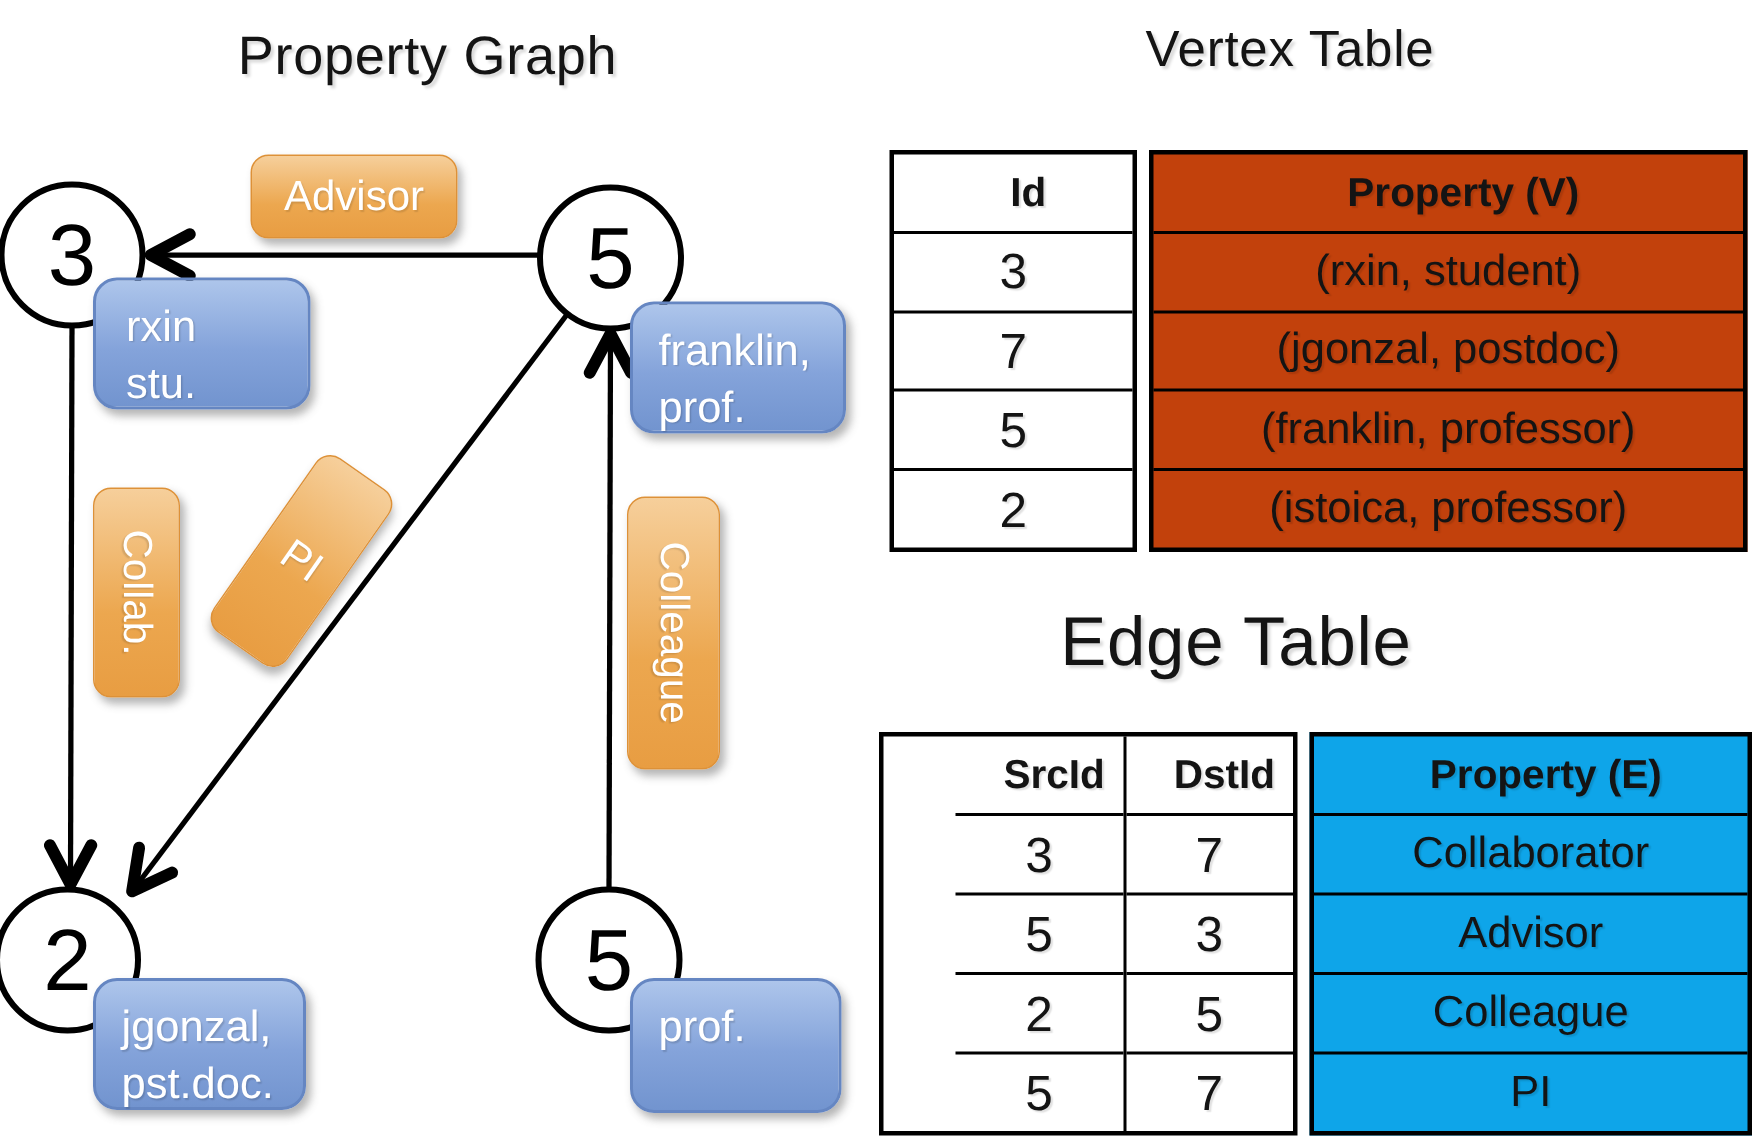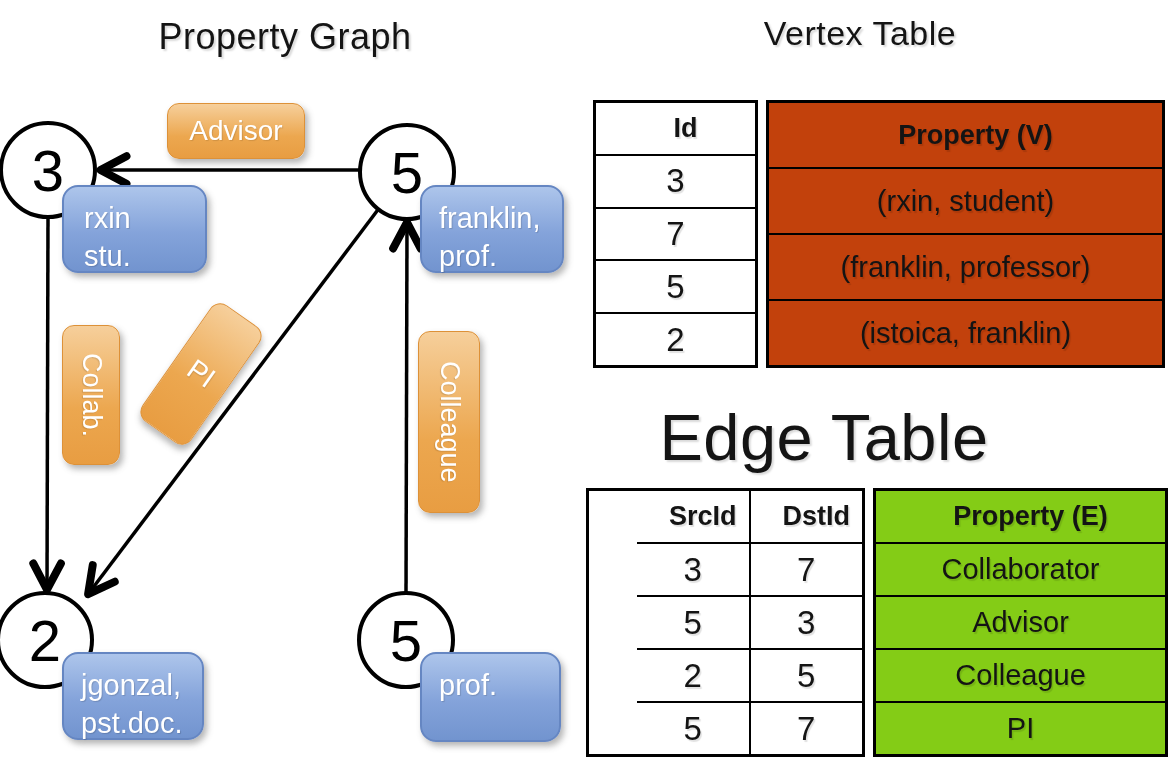--- a/index.html
+++ b/index.html
@@ -8,21 +8,21 @@
     background:#ffffff; font-family:"Liberation Sans", sans-serif; color:#111;
   }
   .title {
     position:absolute; text-align:center; font-size:36px; font-weight:400;
     letter-spacing:0.5px; color:#141414;
     text-shadow:2px 2px 2px rgba(0,0,0,0.15);
     white-space:nowrap;
   }
   .graph-title  { left:40px;  top:16px;  width:490px; }
   .vertex-title { left:574px; top:14px;  width:572px; font-size:34px; }
-  .edge-title   { left:524px; top:400px; width:600px; font-size:65px; }
+  .edge-title   { left:524px; top:400px; width:600px; font-size:46px; }
 
   svg.edges { position:absolute; left:0; top:0; }
 
   .node {
     position:absolute; width:90px; height:90px; border:4px solid #000;
     border-radius:50%; background:#fff; display:flex; align-items:center;
     justify-content:center; font-size:58px; color:#000;
   }
   .vlabel {
     position:absolute; border-radius:16px; color:#fff;
@@ -48,21 +48,21 @@
   .colgroup {
     border:3px solid #000; display:flex; flex-direction:column; background:#fff;
     box-sizing:border-box;
   }
   .gap { width:8px; }
   .vt-id   { width:165px; }
   .vt-prop { flex:1; background:#c2410c; }
   .et-ids  { width:279px; flex-direction:row;padding-left:48px; }
   .et-col  { display:flex; flex-direction:column; flex:1; }
   .et-col.src { border-right:2px solid #000; }
-  .et-prop { flex:1; background:#84cc16; }
+  .et-prop { flex:1; background:#0ea5e9; }
   .cell {
     flex:1; display:flex; align-items:center; justify-content:center;
     font-size:29px; border-top:2px solid #000; color:#141414;
     text-shadow:1.5px 1.5px 1px rgba(0,0,0,0.12); white-space:nowrap;
   }
   .cell.first { border-top:none; }
   .cell.head { font-weight:bold; font-size:27px;margin-left:20px; }
   .cell.num { font-size:33px; }
 </style>
 </head>
@@ -96,21 +96,21 @@
     <span>2</span>
   </div>
   <div class="node" style="left:357px; top:591px;">
     <span>5</span>
   </div>
 
   <div class="vlabel" style="left:62px; top:185px; width:117px; height:72px;padding-left:20px;">
     <span>rxin</span>
     <span>stu.</span>
   </div>
-  <div class="vlabel" style="left:420px; top:185px; width:119px; height:72px;">
+  <div class="vlabel" style="left:420px; top:201px; width:119px; height:72px;">
     <span>franklin,</span>
     <span>prof.</span>
   </div>
   <div class="vlabel" style="left:62px; top:652px; width:117px; height:72px;">
     <span>jgonzal,</span>
     <span>pst.doc.</span>
   </div>
   <div class="vlabel" style="left:420px; top:652px; width:116px; height:74px;">
     <span>prof.</span>
   </div>
@@ -125,22 +125,23 @@
       <div class="cell head first">Id</div>
       <div class="cell num">3</div>
       <div class="cell num">7</div>
       <div class="cell num">5</div>
       <div class="cell num">2</div>
     </div>
     <div class="gap"></div>
     <div class="colgroup vt-prop">
       <div class="cell head first">Property (V)</div>
       <div class="cell">(rxin, student)</div>
+      <div class="cell">(jgonzal, postdoc)</div>
       <div class="cell">(franklin, professor)</div>
-      <div class="cell">(istoica, franklin)</div>
+      <div class="cell">(istoica, professor)</div>
     </div>
   </div>
 
   <div class="tablebox etable">
     <div class="colgroup et-ids">
       <div class="et-col src">
         <div class="cell head first">SrcId</div>
         <div class="cell num">3</div>
         <div class="cell num">5</div>
         <div class="cell num">2</div>

